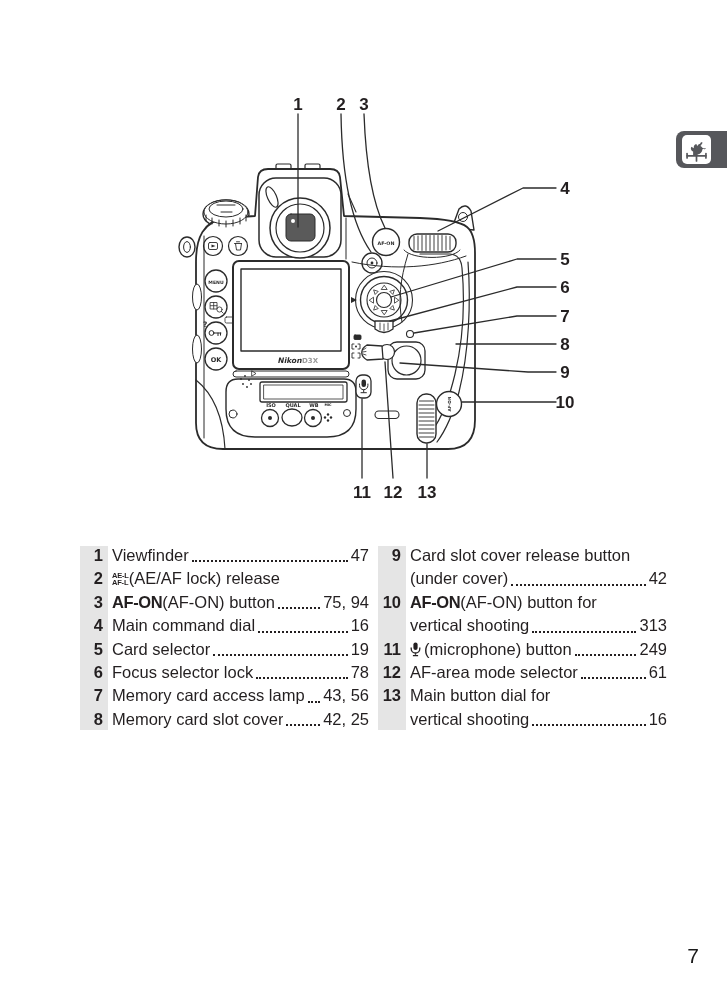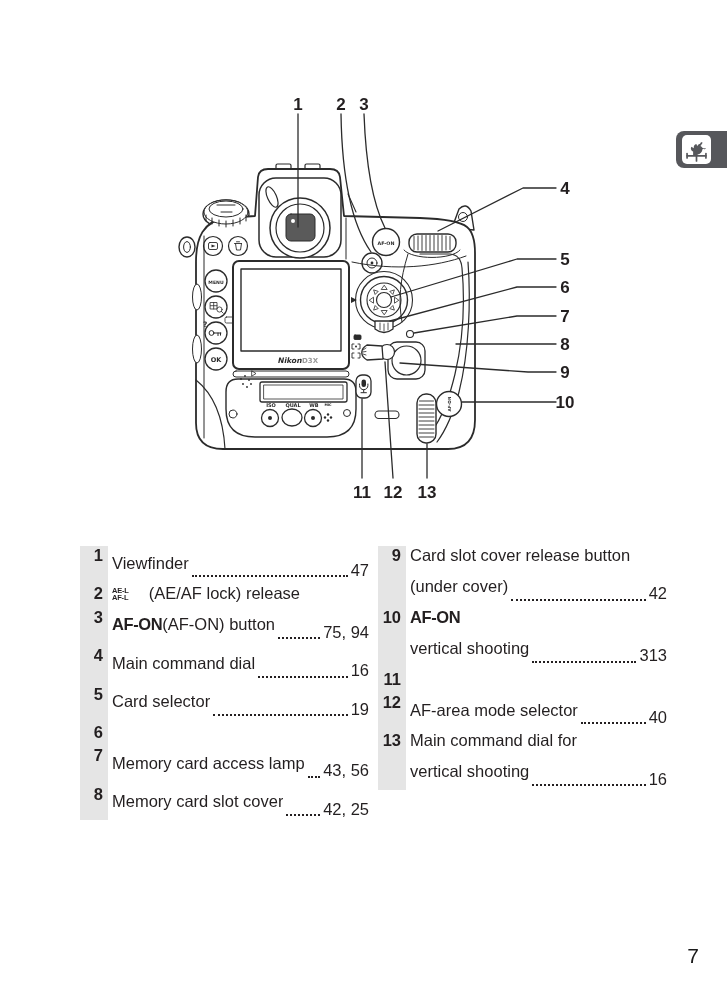--- a/index.html
+++ b/index.html
@@ -19,23 +19,23 @@
   #legend-left .strip{width:28px;}
   #legend-right .strip{width:28px;}
   .legend-row{position:relative;display:flex;align-items:flex-start;}
   .legend-num{flex:0 0 28px;text-align:right;padding-right:5px;box-sizing:border-box;
        font-weight:bold;font-size:16.5px;line-height:23.4px;}
   .legend-content{flex:1;margin-left:4px;min-width:0;}
   .legend-line{display:flex;align-items:center;font-size:16.5px;line-height:23.4px;white-space:nowrap;}
   .legend-label{flex:0 1 auto;overflow:hidden;}
   .leader{flex:1 1 10px;min-width:8px;border-bottom:2.2px dotted #231f20;align-self:flex-end;
        margin:0 3px 5px 3px;}
-  .pages{flex:0 0 auto;margin-top:15px;}
+  .pages{flex:0 0 auto;}
   .afon-bold{font-weight:bold;letter-spacing:-0.4px;}
-  .aelock-icon{display:inline-block;vertical-align:-2px;margin-right:20px;font-weight:bold;
+  .aelock-icon{display:inline-block;vertical-align:-2px;margin-right:0;font-weight:bold;
        font-size:7.5px;line-height:7px;letter-spacing:-0.2px;}
   .mic-inline{display:inline-block;vertical-align:-2px;margin-right:3px;}
   
   .page-number{position:absolute;right:28px;top:944px;font-size:21px;color:#1a1a1a;}
 </style>
 </head>
 <body>
 
 <div class="chapter-tab">
   <div class="white-box">
@@ -327,20 +327,27 @@
       <div class="legend-content">
         <div class="legend-line">
           <span class="legend-label">Card selector</span>
           <span class="leader"></span>
           <span class="pages">19</span>
         </div>
       </div>
     </div>
     <div class="legend-row">
       <span class="legend-num">6</span>
+      <div class="legend-content">
+        <div class="legend-line">
+          <span class="legend-label">Focus selector lock</span>
+          <span class="leader"></span>
+          <span class="pages">78</span>
+        </div>
+      </div>
     </div>
     <div class="legend-row">
       <span class="legend-num">7</span>
       <div class="legend-content">
         <div class="legend-line">
           <span class="legend-label">Memory card access lamp</span>
           <span class="leader"></span>
           <span class="pages">43, 56</span>
         </div>
       </div>
@@ -369,46 +376,59 @@
           <span class="leader"></span>
           <span class="pages">42</span>
         </div>
       </div>
     </div>
     <div class="legend-row">
       <span class="legend-num">10</span>
       <div class="legend-content">
         <div class="legend-line">
           <span class="afon-bold">AF-ON</span>
+          <span class="legend-label"> (AF-ON) button for</span>
         </div>
         <div class="legend-line">
           <span class="legend-label">vertical shooting</span>
           <span class="leader"></span>
           <span class="pages">313</span>
         </div>
       </div>
     </div>
     <div class="legend-row">
       <span class="legend-num">11</span>
+      <div class="legend-content">
+        <div class="legend-line">
+          <svg class="mic-inline" width="11" height="15" viewBox="0 0 11 15">
+            <rect x="3.4" y="0.5" width="4.2" height="7.6" rx="2.1" fill="#231f20"></rect>
+            <path d="M1.2,5.4 v1.3 a4.3,4.3 0 0 0 8.6,0 v-1.3" fill="none" stroke="#231f20" stroke-width="1.3"></path>
+            <path d="M5.5,11.2 v1.6 M2.9,13.6 h5.2" stroke="#231f20" stroke-width="1.3"></path>
+          </svg>
+          <span class="legend-label">(microphone) button</span>
+          <span class="leader"></span>
+          <span class="pages">249</span>
+        </div>
+      </div>
     </div>
     <div class="legend-row">
       <span class="legend-num">12</span>
       <div class="legend-content">
         <div class="legend-line">
           <span class="legend-label">AF-area mode selector</span>
           <span class="leader"></span>
-          <span class="pages">40</span>
+          <span class="pages">61</span>
         </div>
       </div>
     </div>
     <div class="legend-row">
       <span class="legend-num">13</span>
       <div class="legend-content">
         <div class="legend-line">
-          <span class="legend-label">Main command dial for</span>
+          <span class="legend-label">Main button dial for</span>
         </div>
         <div class="legend-line">
           <span class="legend-label">vertical shooting</span>
           <span class="leader"></span>
           <span class="pages">16</span>
         </div>
       </div>
     </div>
   </div>
 

